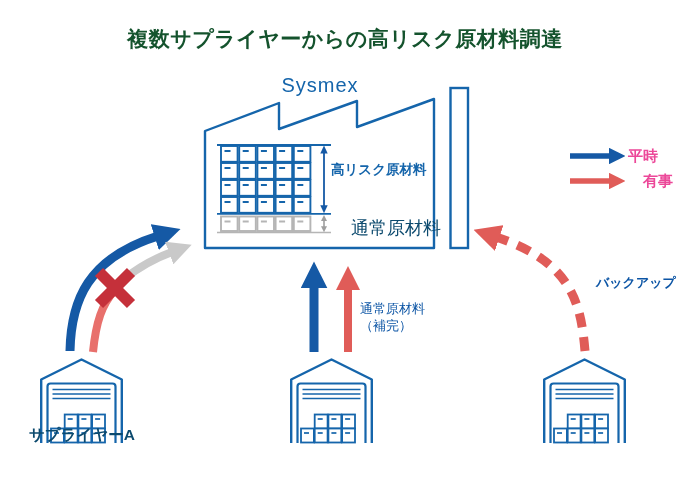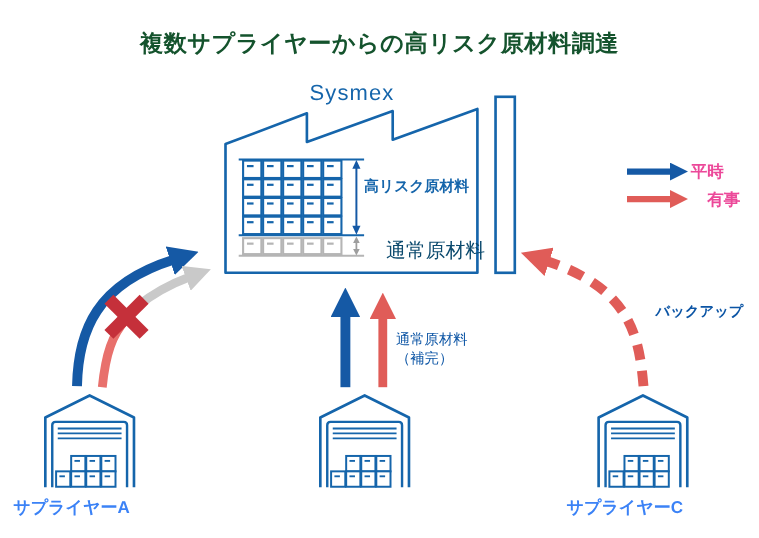--- a/index.html
+++ b/index.html
@@ -17,21 +17,21 @@
     left:220px;top:74px;width:200px;text-align:center;
     font-size:20px;font-weight:400;color:#1565ab;letter-spacing:1px;
   }
   .lbl-highrisk{left:331px;top:161px;font-size:13.5px;font-weight:600;color:#1565ab;}
   .lbl-normalstock{left:351px;top:216px;font-size:18px;color:#0c4a6e;}
   .lbl-legend{font-size:15px;font-weight:600;color:#ec4899;}
   .lbl-heiji{left:628px;top:147px;}
   .lbl-yuji{left:643px;top:172px;}
   .lbl-boost{left:360px;top:300px;font-size:13px;line-height:17px;color:#0c55a5;font-weight:500;}
   .lbl-backup{left:596px;top:274px;font-size:13px;color:#0c55a5;font-weight:700;}
-  .lbl-supplier{top:451px;width:140px;text-align:left;font-size:15.5px;font-weight:600;color:#3b82f6;}
+  .lbl-supplier{top:425px;width:140px;text-align:center;font-size:15.5px;font-weight:600;color:#0c4a6e;}
   .sup-a{left:12px;} .sup-b{left:262px;} .sup-c{left:515px;}
 </style>
 </head>
 <body>
 
 <div class="canvas">
 
   <svg width="690" height="489" viewBox="0 0 690 489">
     <defs>
       <marker id="ah-blue" viewBox="0 0 8 8" refX="1" refY="4" markerWidth="3" markerHeight="3" orient="auto">
@@ -172,14 +172,13 @@
   <div class="lbl lbl-legend lbl-heiji">平時</div>
   <div class="lbl lbl-legend lbl-yuji">有事</div>
 
   <div class="lbl lbl-boost">
     <div>通常原材料</div>
     <div>（補完）</div>
   </div>
   <div class="lbl lbl-backup">バックアップ</div>
 
   <div class="lbl lbl-supplier sup-a">サプライヤーA</div>
-  <div class="lbl lbl-supplier sup-c">サプライヤーC</div>
 </div>
 
 </body></html>

